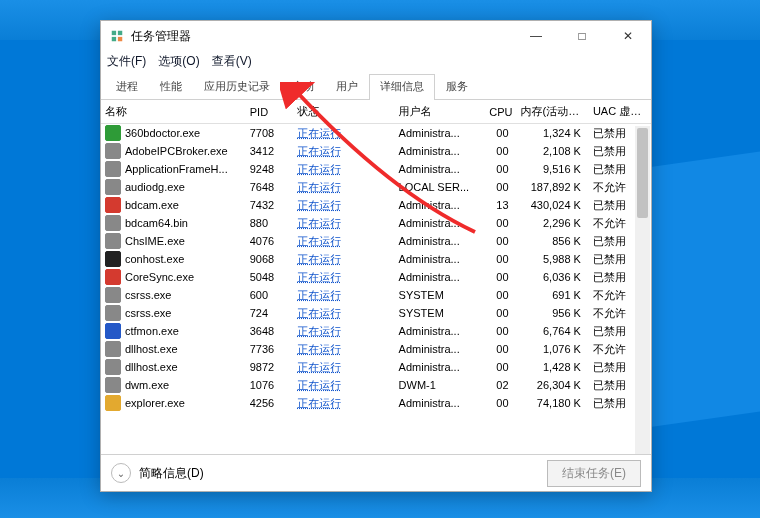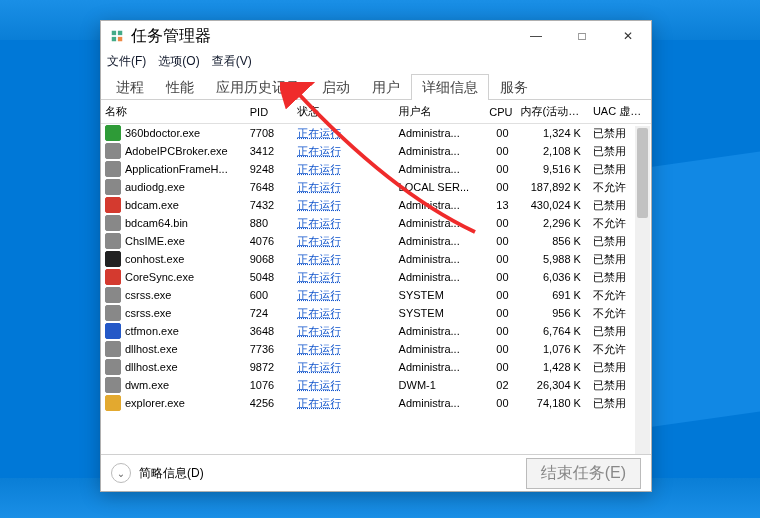--- a/index.html
+++ b/index.html
@@ -15,30 +15,30 @@
     background:#1188e4;transform:skewY(-8deg);}
   .window{position:absolute;left:100px;top:20px;width:550px;height:470px;
     background:#fff;border:1px solid #b0b0b0;box-shadow:0 4px 18px rgba(0,0,0,.25);
     display:flex;flex-direction:column;}
   
   .titlebar{height:30px;display:flex;align-items:center;padding:0 0 0 8px;
     color:#000;user-select:none;}
   .titlebar .ico{width:16px;height:16px;margin-right:6px;display:flex;
     align-items:center;justify-content:center;}
   .titlebar .ico svg{width:14px;height:14px;}
-  .titlebar .title{font-size:16px;}
+  .titlebar .title{font-size:12px;}
   .winctrls{margin-left:auto;display:flex;}
   .winctrls div{width:46px;height:30px;display:flex;align-items:center;
     justify-content:center;color:#333;}
   
   .menubar{height:20px;display:flex;align-items:center;padding:0 6px;gap:12px;
     font-size:12px;color:#0f172a;}
   
   .tabs{display:flex;border-bottom:1px solid #d0d0d0;height:26px;
-    padding-left:4px;font-size:14px;margin-top:2px;}
+    padding-left:4px;font-size:11px;margin-top:2px;}
   .tab{padding:4px 10px;border:1px solid transparent;border-bottom:none;
     color:#444;position:relative;top:1px;cursor:default;}
   .tab.active{border-color:#d0d0d0;background:#fff;}
   
   .content{flex:1;overflow:hidden;position:relative;}
   table{border-collapse:collapse;width:100%;table-layout:fixed;font-size:11px;}
   thead th{text-align:left;font-weight:400;padding:4px 4px;border-bottom:1px solid #e0e0e0;
     color:#000;background:#fff;white-space:nowrap;overflow:hidden;text-overflow:ellipsis;}
   tbody td{padding:1px 4px;white-space:nowrap;overflow:hidden;text-overflow:ellipsis;
     height:15px;line-height:15px;}
@@ -55,21 +55,21 @@
   .scroll{position:absolute;right:1px;top:26px;bottom:0;width:15px;
     background:#f0f0f0;}
   .scroll .thumb{position:absolute;left:2px;right:2px;top:2px;height:90px;
     background:#c2c2c2;border-radius:2px;}
   
   .footer{height:36px;border-top:1px solid #d0d0d0;display:flex;
     align-items:center;padding:0 10px;gap:8px;}
   .footer .chev{width:18px;height:18px;border:1px solid #bbb;border-radius:50%;
     display:flex;align-items:center;justify-content:center;font-size:10px;color:#666;}
   .footer .endtask{margin-left:auto;border:1px solid #bbb;background:#f3f3f3;
-    color:#888;padding:4px 14px;font-size:16px;}
+    color:#888;padding:4px 14px;font-size:12px;}
   
   .arrow{position:absolute;left:280px;top:82px;width:220px;height:170px;
     pointer-events:none;}
 </style>
 </head>
 <body>
 
 <div class="wall">
   <div class="p1"></div>
     <div class="p2"></div>

